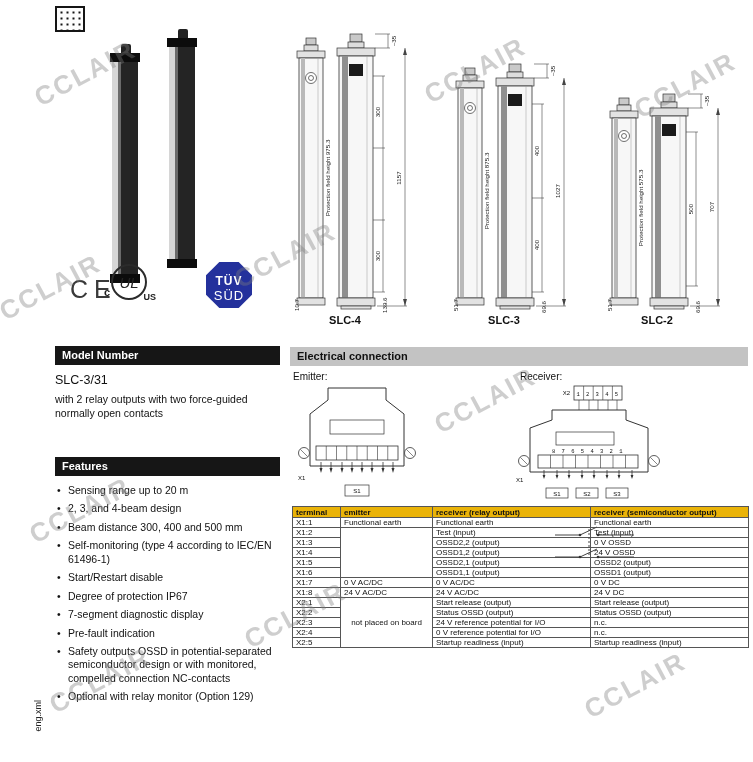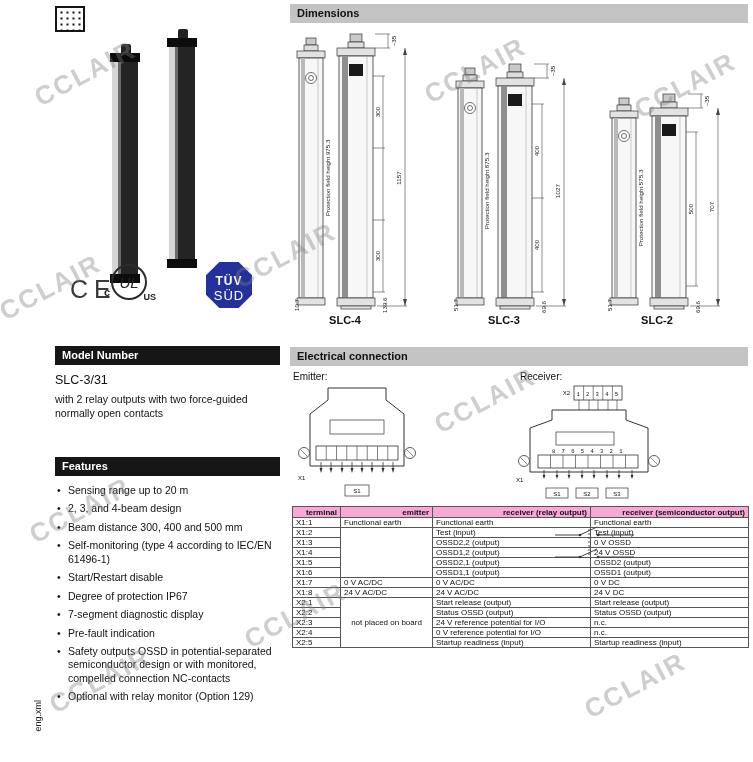--- a/index.html
+++ b/index.html
@@ -83,21 +83,21 @@
   .arrh { fill:#333; }
   .screw { fill:#fff; stroke:#333; stroke-width:.8; }
   .ctx { font-size:6px; fill:#111; font-family:"Liberation Sans",sans-serif; }
   .pins { font-size:5.5px; letter-spacing:1.5px; fill:#111; font-family:"Liberation Mono",monospace; }
 
   
   .conn-table { position:absolute; left:292px; top:506px; border-collapse:collapse; width:456px;
                 font-size:8px; color:#111; table-layout:fixed; }
   .conn-table th, .conn-table td { border:0.5px solid #555; padding:0 3px; height:9.5px;
                 line-height:9px; text-align:left; white-space:nowrap; overflow:hidden; }
-  .conn-table th { background:#f9a8d4; font-weight:bold; height:11px;text-align:right; }
+  .conn-table th { background:#eab308; font-weight:bold; height:11px; }
   .conn-table td.c { text-align:center; }
 
   .rly { stroke:#444; stroke-width:1; fill:none; }
   .rlyd { fill:#333; }
   .overlay { pointer-events:none; }
 </style>
 </head>
 <body>
 
 <div class="page">
@@ -153,21 +153,20 @@
       <li>Start/Restart disable</li>
       <li>Degree of protection IP67</li>
       <li>7-segment diagnostic display</li>
       <li>Pre-fault indication</li>
       <li>Safety outputs OSSD in potential-separated semiconductor design or with monitored, compelled connection NC-contacts</li>
       <li>Optional with relay monitor (Option 129)</li>
     </ul>
 
   <div class="side-text">eng.xml</div>
 
-  <div class="bar bar-gray" style="top:4px">Dimensions</div>
 
   <svg class="drawing" style="left:293px" width="150" height="288" viewBox="0 0 150 288">
     <g>
       <rect class="gl" x="13" y="10" width="10" height="7"></rect>
         <rect class="gl2" x="11" y="17" width="14" height="6"></rect>
       <rect class="cap2" x="4" y="23" width="28" height="7"></rect>
       <rect class="bd" x="6" y="30" width="24" height="240"></rect>
         <rect class="stripe" x="8" y="30" width="4" height="240"></rect>
       <line class="thin" x1="25" y1="30" x2="25" y2="270"></line>
       <circle class="emb" cx="18" cy="50" r="5.5"></circle>

